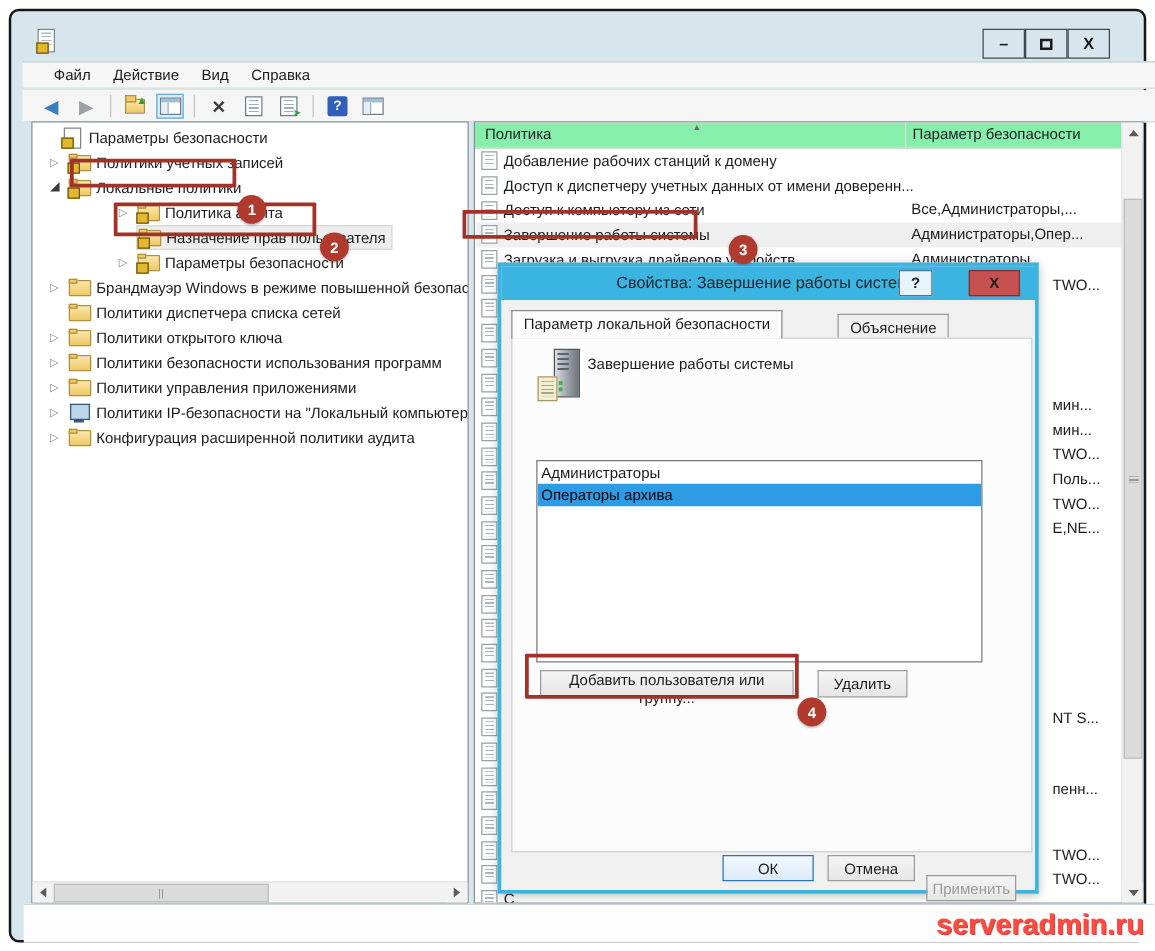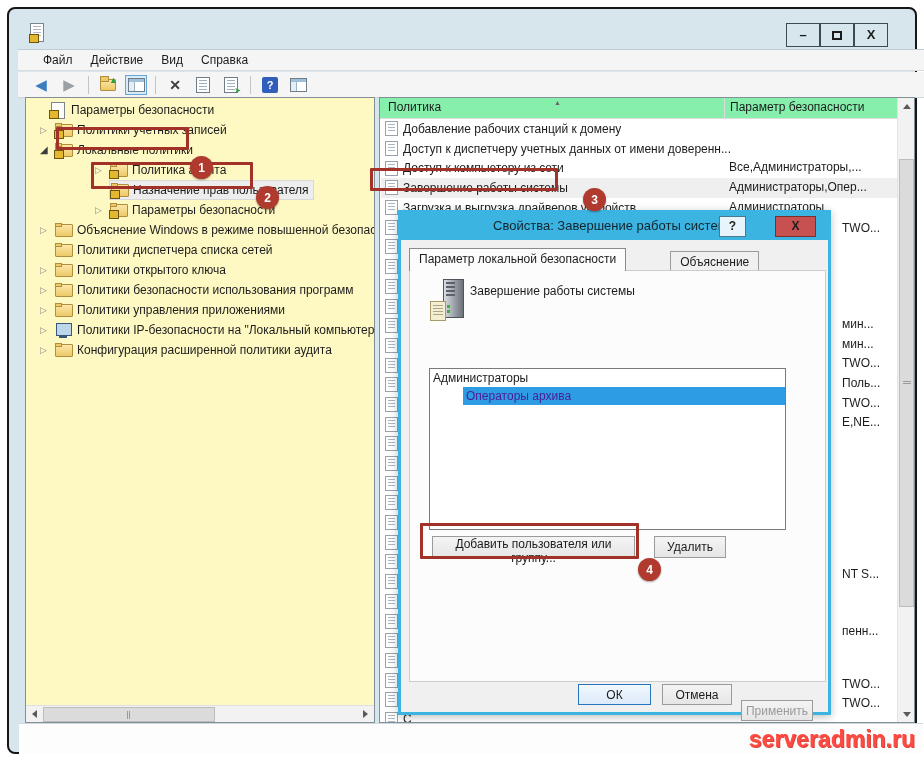--- a/index.html
+++ b/index.html
@@ -37,21 +37,21 @@
   .mini-win::before{ content:""; position:absolute; left:0; top:0; right:0; height:3px; background:#9fc0d8;}
   .mini-win::after{ content:""; position:absolute; left:0; top:3px; width:5px; bottom:0; background:#e4eef5; border-right:1px solid #9fb2c0;}
   .tbtn.sel{ background:#d6ecf9; border:1px solid #66a7d8;}
   .mini-doc{ position:relative; width:14px; height:16px; background:#fff; border:1px solid #6f7d88;}
   .mini-doc::before{ content:""; position:absolute; left:2px; top:2px; right:2px; height:10px;
     background:repeating-linear-gradient(180deg,#9eb0bd 0 1px,transparent 1px 3px);}
   .mini-doc.plus::after{ content:"➤"; position:absolute; right:-4px; bottom:-3px; color:#2e9e3f; font-size:8px;}
   .mini-folder .up{ position:absolute; right:-3px; top:-5px; color:#2e9e3f; font-size:9px; font-weight:bold;}
 
   
-  .tree-panel{ position:absolute; left:16px; top:88px; width:350px; height:626px; background:#fef9c3; border:1px solid var(--bord); overflow:hidden;}
+  .tree-panel{ position:absolute; left:16px; top:88px; width:350px; height:626px; background:#ffffff; border:1px solid var(--bord); overflow:hidden;}
   .list-panel{ position:absolute; left:370px; top:88px; width:536px; height:626px; background:#fff; border:1px solid var(--bord); overflow:hidden;}
 
   
   .tree-rows{ position:absolute; left:0; top:2px; right:0;}
   .trow{ position:relative; height:20px; line-height:20px; display:flex; align-items:center; white-space:nowrap;}
   .trow.lv0{ padding-left:8px;} .trow.lv1{ padding-left:14px;} .trow.lv2{ padding-left:69px;}
   .expander{ width:14px; font-size:9px; color:#8a8a8a; flex:none;}
   .ar-e .expander{ color:#3c3c3c; font-size:10px;}
   .trow .wrap{ display:flex; align-items:center; padding:0 4px 0 1px; height:20px;}
   .trow.selected .wrap{ background:#ededed; border:1px solid #d9d9d9;}
@@ -110,21 +110,21 @@
   .srv-icon .tower{ position:absolute; right:2px; top:0; width:21px; height:39px; background:linear-gradient(90deg,#dcdfe3,#9aa0a7 55%,#6d7379); border:1px solid #4e545a;}
   .srv-icon .tower::before{ content:""; position:absolute; left:2px; top:2px; width:9px; height:14px;
     background:repeating-linear-gradient(180deg,#5c6269 0 2px,transparent 2px 4px);}
   .srv-icon .tower::after{ content:""; position:absolute; left:3px; bottom:4px; width:3px; height:3px; background:#3fae49; box-shadow:0 -5px 0 #3fae49;}
   .srv-icon .page{ position:absolute; left:0; bottom:0; width:16px; height:20px; background:#f5edcf; border:1px solid #a8996a;}
   .srv-icon .page::before{ content:""; position:absolute; left:2px; top:3px; right:2px; height:12px;
     background:repeating-linear-gradient(180deg,#a9a48b 0 1px,transparent 1px 3px);}
   .dlg-policy-name{ position:absolute; left:60px; top:13px; font-size:12px;}
   .members{ position:absolute; left:19px; top:97px; width:357px; height:162px; background:#fff; border:1px solid #7a7a7a; overflow:hidden;}
   .mrow{ height:18px; line-height:18px; padding-left:3px; white-space:nowrap;}
-  .mrow.selected{ background:var(--sel); color:#4c1d95;margin-left:33px;}
+  .mrow.selected{ background:var(--sel); color:#000000;}
   .btn{ background:linear-gradient(#f4f4f4,#e6e6e6); border:1px solid #9b9b9b; font-size:12px; color:#1c1c1c; text-align:center; font-family:"Liberation Sans",sans-serif;}
   .btn-add{ position:absolute; left:22px; top:265px; width:203px; height:22px;}
   .btn-remove{ position:absolute; left:244px; top:265px; width:72px; height:22px;}
   .dlg-foot{ position:absolute; left:0; bottom:0; right:0; height:33px;}
   .btn-ok{ position:absolute; left:177px; top:5px; width:73px; height:21px; border:1px solid #2675bd; background:linear-gradient(#f2f8fd,#dceafa);}
   .btn-cancel{ position:absolute; left:261px; top:5px; width:70px; height:21px;}
   .btn-apply{ position:absolute; left:340px; top:5px; width:72px; height:21px; color:#9a9a9a;margin-top:16px;}
 
   
   .anno-box{ position:absolute; border:3px solid var(--red); z-index:40; border-radius:1px;}
@@ -235,21 +235,21 @@
               </span>
             <span class="lbl">Параметры безопасности</span>
           </span>
         </div>
           <div class="trow lv1 ar-c ic-folder">
           <span class="expander">▷</span>
           <span class="wrap">
             <span class="nicon">
                 <i></i>
               </span>
-            <span class="lbl">Объяснение Windows в режиме повышенной безопас</span>
+            <span class="lbl">Брандмауэр Windows в режиме повышенной безопас</span>
           </span>
         </div>
           <div class="trow lv1 ic-folder">
           <span class="expander"></span>
           <span class="wrap">
             <span class="nicon">
                 <i></i>
               </span>
             <span class="lbl">Политики диспетчера списка сетей</span>
           </span>

